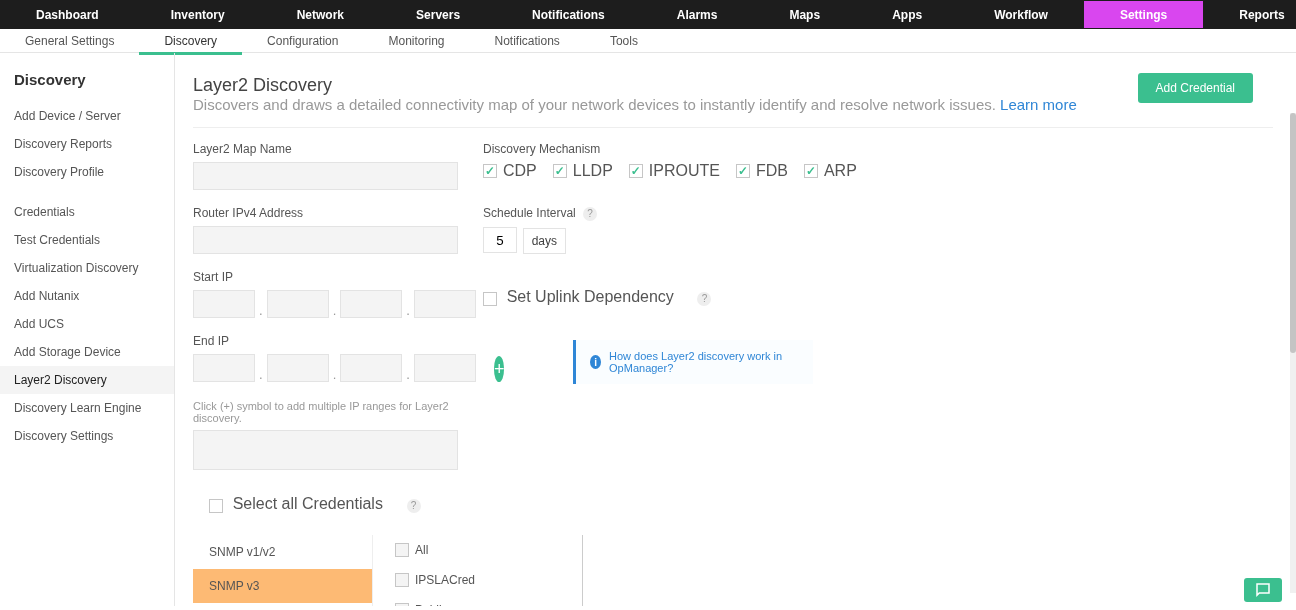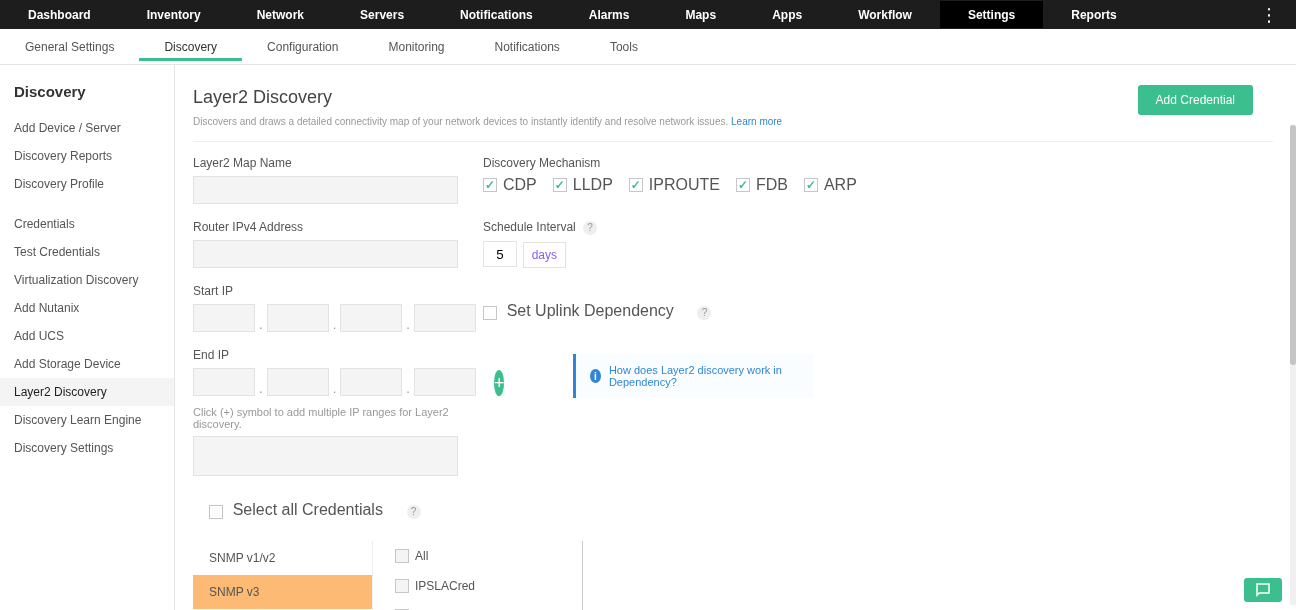--- a/index.html
+++ b/index.html
@@ -1,41 +1,41 @@
 <!DOCTYPE html>
 <html><head>
 <meta charset="utf-8">
 <style>
 * { margin:0; padding:0; box-sizing:border-box; font-family:"Segoe UI",Arial,sans-serif; }
 body { background:#fff; color:#333; font-size:13px; width:1296px; height:610px; overflow:hidden; position:relative; }
 
 
 .topnav { background:#1d1d1d; height:29px; display:flex; align-items:center; }
-.topnav .item { color:#fff; font-size:12px; font-weight:600; padding:0 28px; height:27px; line-height:29px; cursor:pointer; }
-.topnav .item.active { background:#000000; }
+.topnav .item { color:#fff; font-size:12px; font-weight:600; padding:0 36px; height:27px; line-height:29px; cursor:pointer; }
+.topnav .item.active { background:#d946ef; }
 .topnav .spacer { flex:1; }
 .topnav .dots { color:#fff; padding:0 18px; cursor:pointer; font-size:18px; line-height:12px; }
 
 
-.subnav { background:#fff; height:36px; display:flex; align-items:center; border-bottom:1px solid #e5e5e5; }
+.subnav { background:#fff; height:24px; display:flex; align-items:center; border-bottom:1px solid #e5e5e5; }
 .subnav .item { font-size:12px; color:#555; padding:0 25px; height:28px; line-height:28px; cursor:pointer; }
 .subnav .item.active { color:#333; border-bottom:3px solid #3bbf8f; }
 
 
 .layout { display:flex; height:calc(610px - 57px); }
 .sidebar { width:175px; border-right:1px solid #e5e5e5; padding:18px 0 0 14px; }
 .sidebar h3 { font-size:15px; font-weight:700; margin-bottom:14px; color:#333; }
 .sidebar .sitem { font-size:12px; color:#555; padding:7px 0; cursor:pointer; }
 .sidebar .group-gap { height:12px; }
 .sidebar .sitem.active { color:#222; font-weight:400; background:#f4f4f4; margin-left:-14px; padding-left:14px; }
 
 .main { flex:1; position:relative; padding:22px 6px 0 18px; overflow-y:auto; }
 .main-inner { max-width:1080px; position:relative; }
 .page-title { font-size:18px; color:#444; font-weight:400; }
-.page-desc { font-size:10px; color:#999; margin:8px 0 14px; }
+.page-desc { font-size:15px; color:#999; margin:0 0 14px; }
 .page-desc a { color:#2f86d6; text-decoration:none; }
 .divider { border-top:1px solid #eee; margin-bottom:14px; }
 
 .add-cred-btn { position:absolute; right:20px; top:-2px; background:#3bbf8f; color:#fff; border:none; border-radius:3px; font-size:12px; padding:8px 18px; cursor:pointer; }
 
 .form-row { display:flex; margin-bottom:16px; }
 .col-left { width:290px; }
 .col-right { flex:1; }
 label.fld { display:block; font-size:12px; color:#555; margin-bottom:6px; }
 input.txt { width:265px; height:28px; border:1px solid #e3e3e3; background:#f4f4f4; padding:0 6px; font-size:12px; }
@@ -47,21 +47,21 @@
 .addbtn { width:26px; height:26px; border-radius:50%; background:#3bbf8f; color:#fff; display:inline-flex; align-items:center; justify-content:center; font-size:18px; margin-left:14px; cursor:pointer; }
 
 .cbx { width:14px; height:14px; border:1px solid #c6c6c6; display:inline-flex; align-items:center; justify-content:center; margin-right:6px; vertical-align:middle; cursor:pointer; }
 .cbx.checked::after { content:"✓"; color:#3bbf8f; font-size:12px; font-weight:bold; line-height:12px; }
 .cbxlbl { font-size:16px; color:#555; margin-right:16px; }
 .mechs { display:flex; align-items:center; }
 
 .help { display:inline-block; width:14px; height:14px; border-radius:50%; background:#eee; color:#999; font-size:10px; text-align:center; line-height:14px; margin-left:4px; }
 
 .sched input { width:34px; height:26px; text-align:center; border:1px solid #e3e3e3; }
-.sched span { font-size:12px; color:#8b5cf6; display:inline-block; padding:0 8px; border:1px solid #e3e3e3; height:26px; line-height:24px; margin-left:2px; }
+.sched span { font-size:12px; color:#404040; display:inline-block; padding:0 8px; border:1px solid #e3e3e3; height:26px; line-height:24px; margin-left:2px; }
 
 .infobox { border-left:3px solid #2f86d6; background:#fafdff; padding:10px 14px; font-size:11px; color:#2f86d6; display:flex; align-items:center; gap:8px; width:240px; margin-left:90px; margin-top:6px; }
 .infobox .iicon { width:14px; height:14px; border-radius:50%; background:#2f86d6; color:#fff; font-size:10px; display:flex; align-items:center; justify-content:center; font-weight:bold; }
 
 .hint { font-size:11px; color:#999; margin-bottom:6px; }
 
 .creds-panel { display:flex; margin-top:22px; }
 .cred-left { width:180px; border-right:1px solid #eee; }
 .cred-left .citem { padding:10px 16px; font-size:12px; color:#555; cursor:pointer; }
 .cred-left .citem.active { background:#fdba74; }
@@ -187,38 +187,38 @@
             <input class="oct" style="">
           </div>
         </div>
         <div class="col-right" style="padding-top:18px;">
           <span class="cbx"></span>
           <span class="cbxlbl">Set Uplink Dependency</span>
           <span class="help">?</span>
         </div>
       </div>
 
-      <div class="form-row" style="margin-bottom:8px;">
+      <div class="form-row" style="margin-bottom:16px;">
         <div class="col-left">
           <label class="fld">End IP</label>
           <div class="ipwrap">
             <input class="oct" style="">
               <span class="dot">.</span>
             <input class="oct" style="">
               <span class="dot">.</span>
             <input class="oct" style="">
               <span class="dot">.</span>
             <input class="oct" style="">
             <span class="addbtn">+</span>
           </div>
         </div>
         <div class="col-right">
           <div class="infobox">
             <span class="iicon">i</span>
-            <a href="#" style="color:#2f86d6;text-decoration:none;">How does Layer2 discovery work in Dependency?</a>
+            <a href="#" style="color:#2f86d6;text-decoration:none;">How does Layer2 discovery work in OpManager?</a>
           </div>
         </div>
       </div>
 
       <div style="width:290px;">
         <div class="hint">Click (+) symbol to add multiple IP ranges for Layer2 discovery.</div>
         <textarea class="ranges" style=""></textarea>
       </div>
 
       <div style="margin-top:22px;margin-left:16px;">

